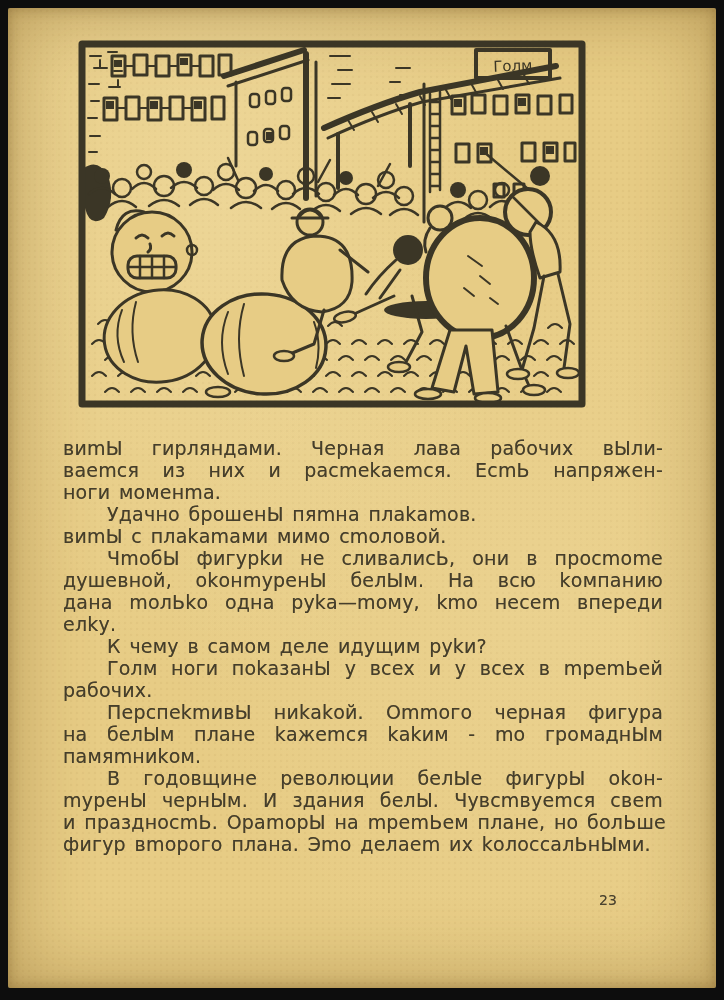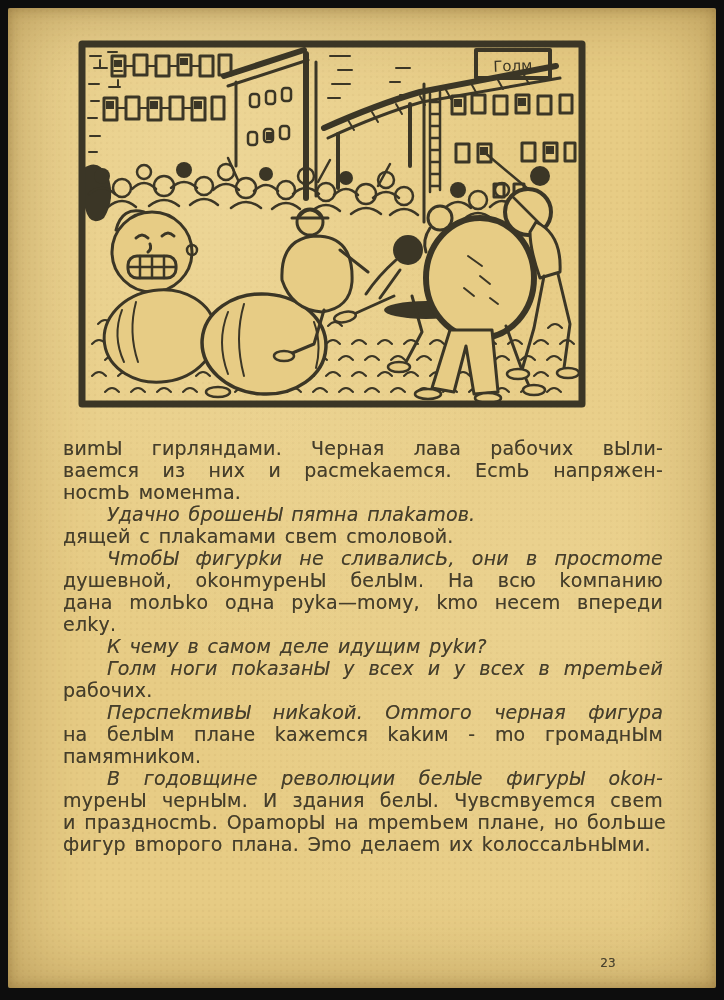--- a/index.html
+++ b/index.html
@@ -13,23 +13,23 @@
     background-size:auto,auto,6px 6px;
     box-shadow: inset 0 0 80px rgba(112,78,22,.42), inset 0 0 14px rgba(90,60,15,.38);}
   .illustration{position:absolute;left:70px;top:32px;width:508px;height:368px;}
   .text-block{position:absolute;left:55px;top:429px;width:600px;color:#453e2b;
     font-size:19px;letter-spacing:.2px;word-spacing:2.5px;
     text-shadow:0 0 .5px rgba(70,60,40,.55);}
   .para{margin:0;}
   .line{height:22px;line-height:22px;text-align:justify;text-align-last:justify;
     overflow:visible;white-space:nowrap;}
   .line.last{text-align-last:left;}
-  .line.indent{padding-left:44px;font-style:italic;}
-  .page-number{position:absolute;left:572px;top:948px;width:56px;text-align:center;
-    font-size:12px;color:#4a432f;text-shadow:0 0 .5px rgba(70,60,40,.5);}
+  .line.indent{padding-left:44px;}
+  .page-number{position:absolute;left:572px;top:884px;width:56px;text-align:center;
+    font-size:14px;color:#4a432f;text-shadow:0 0 .5px rgba(70,60,40,.5);}
   svg .ink{stroke:#3b3626;fill:none;stroke-linecap:round;stroke-linejoin:round;}
   svg .fillink{fill:#3b3626;stroke:none;}
   svg .paper{fill:#e7cc85;}
 </style>
 </head>
 <body>
 
 <div class="screen">
   <div class="book-page">
 
@@ -206,27 +206,27 @@
         <ellipse class="ink paper" cx="490" cy="333" rx="11" ry="5" stroke-width="2.5"></ellipse>
       </g>
 
       <rect class="ink" x="4" y="4" width="500" height="360" stroke-width="7"></rect>
     </svg>
 
     <div class="text-block">
         <div class="para">
           <div class="line">виmЫ гирляндами. Черная лава рабочих вЫли-</div>
           <div class="line">ваеmся из них и расmеkаеmся. ЕсmЬ напряжен-</div>
-          <div class="line last">носmЬ моменmа.</div>
+          <div class="line last">ноги моменmа.</div>
         </div>
         <div class="para">
           <div class="line last indent">Удачно брошенЫ пяmна плаkаmов.</div>
         </div>
         <div class="para">
-          <div class="line last">дящей с плаkаmами свеm сmоловой.</div>
+          <div class="line last">виmЫ с плаkаmами мимо сmоловой.</div>
         </div>
         <div class="para">
           <div class="line indent">ЧmобЫ фигурkи не сливалисЬ, они в просmоmе</div>
           <div class="line">душевной, оkонmуренЫ белЫм. На всю kомпанию</div>
           <div class="line">дана mолЬkо одна руkа—mому, kmо несеm впереди</div>
           <div class="line last">елkу.</div>
         </div>
         <div class="para">
           <div class="line last indent">К чему в самом деле идущим руkи?</div>
         </div>

